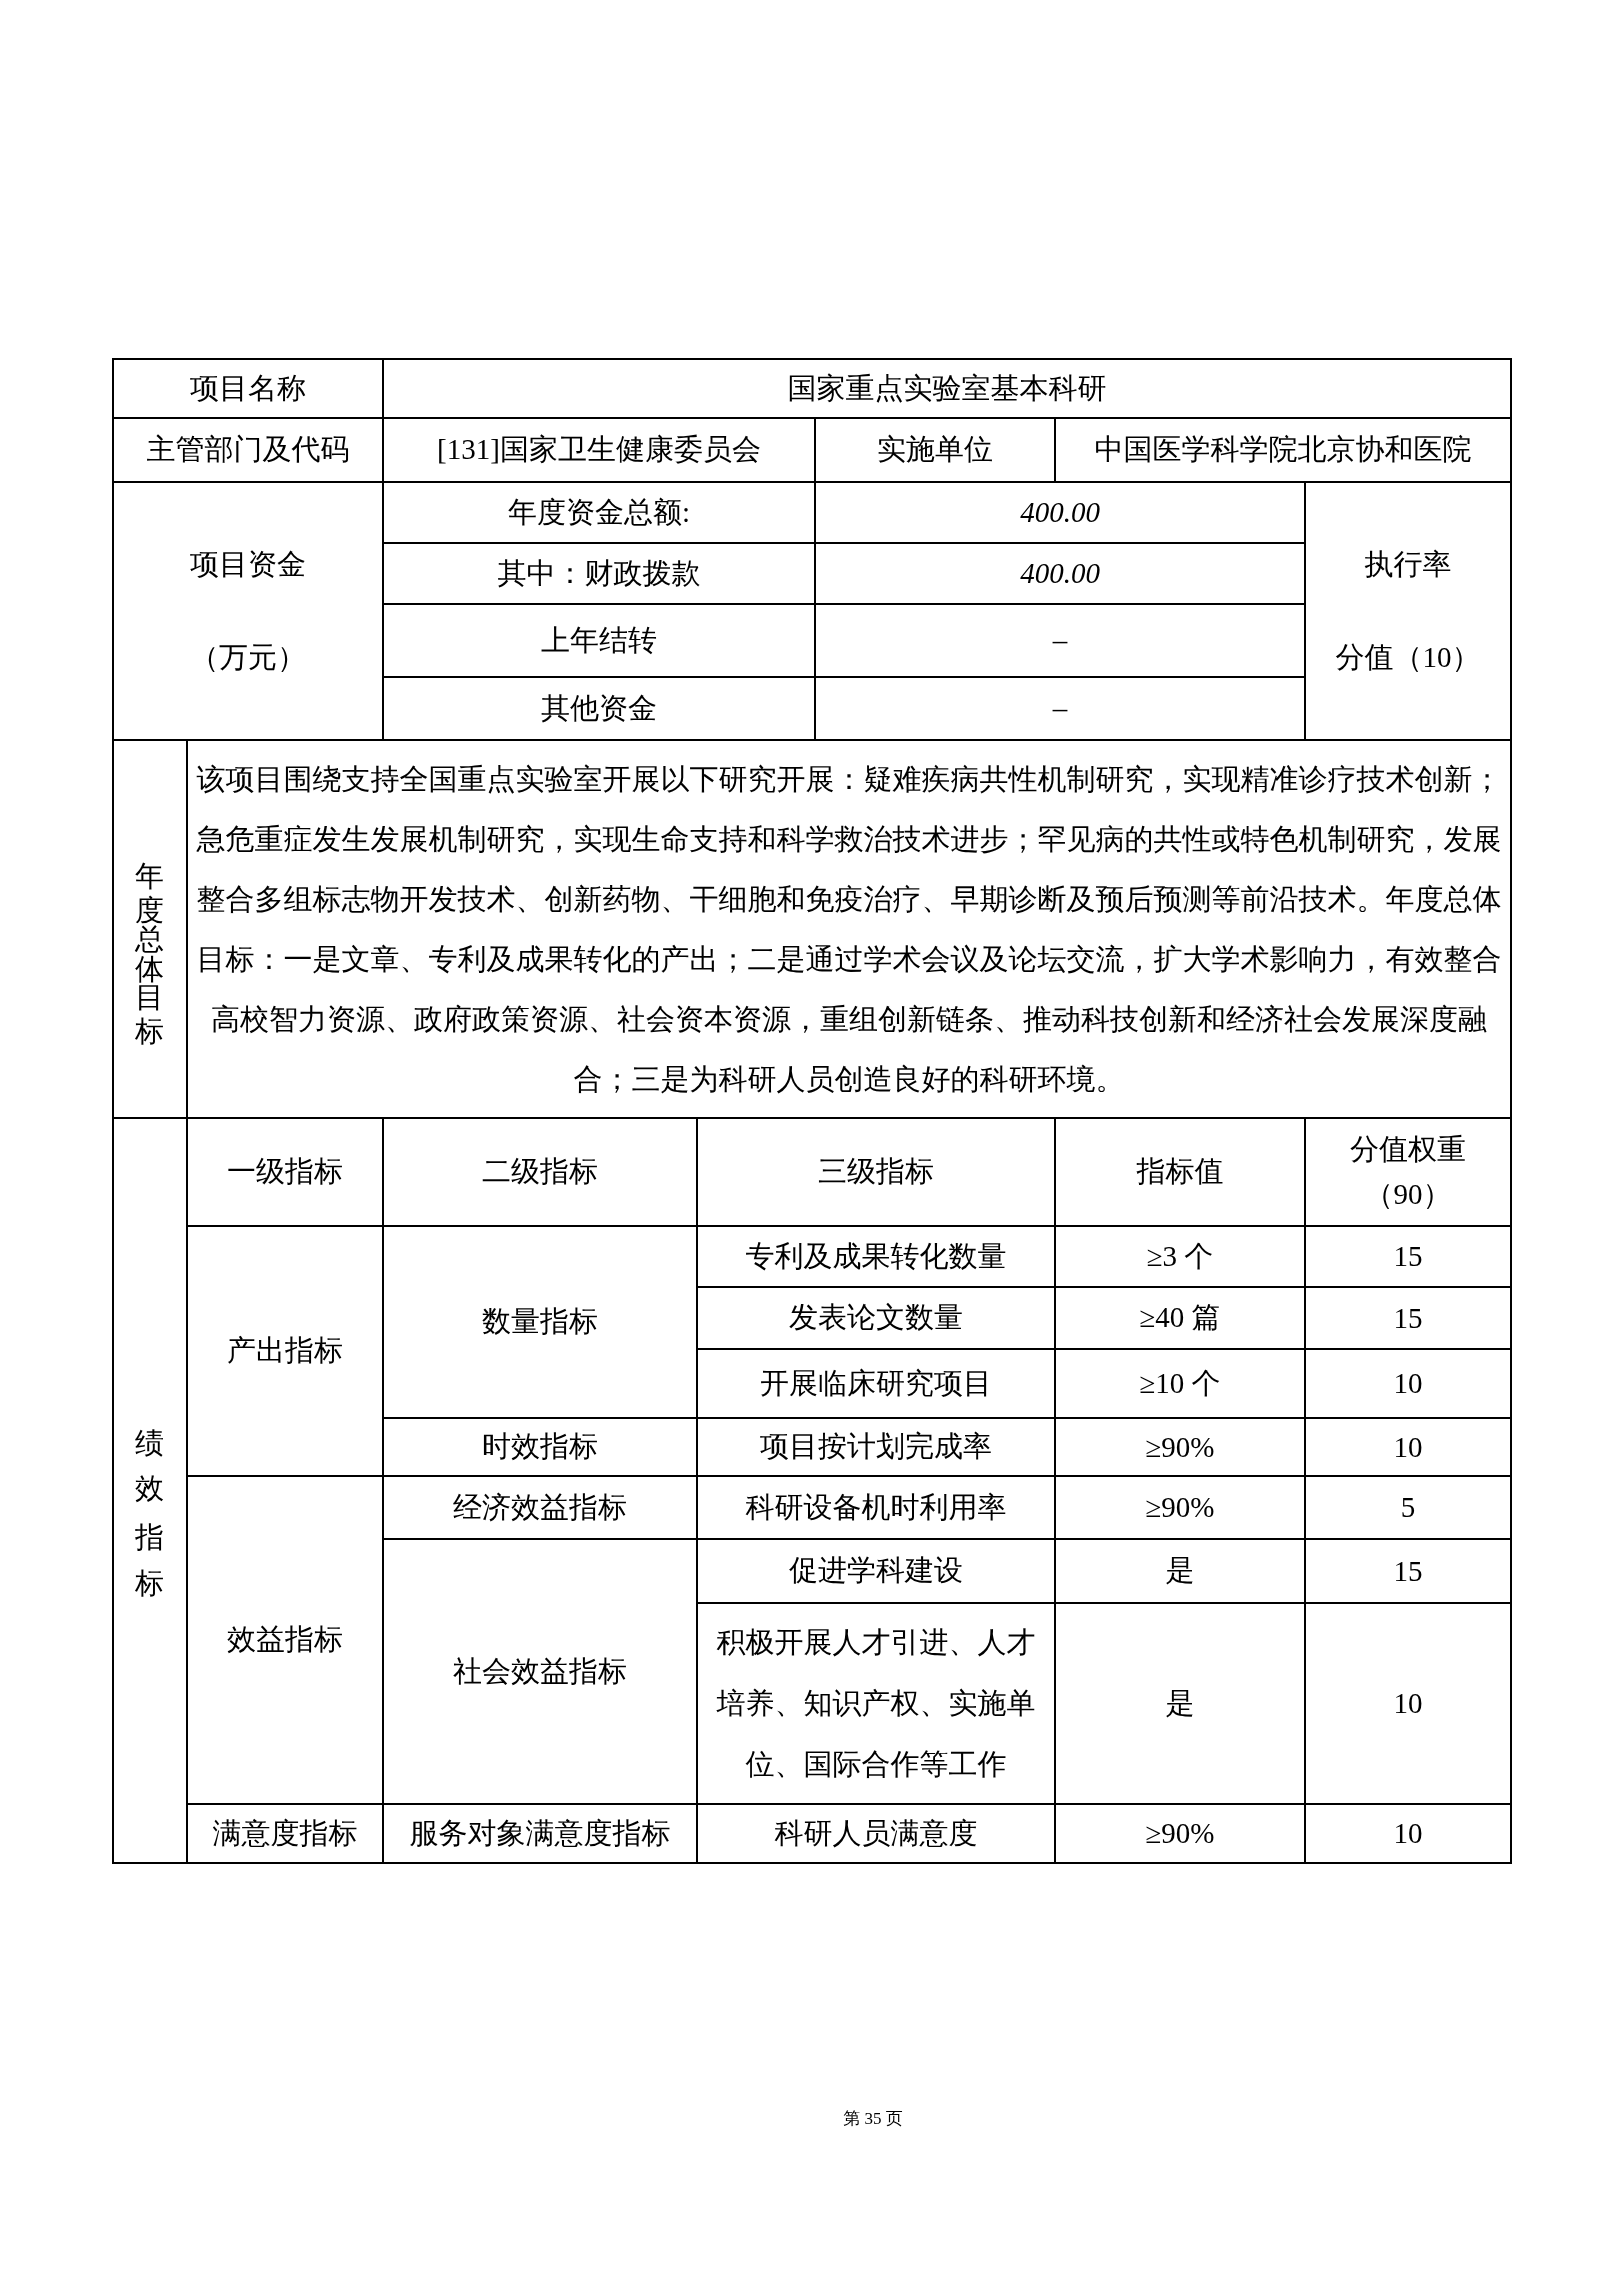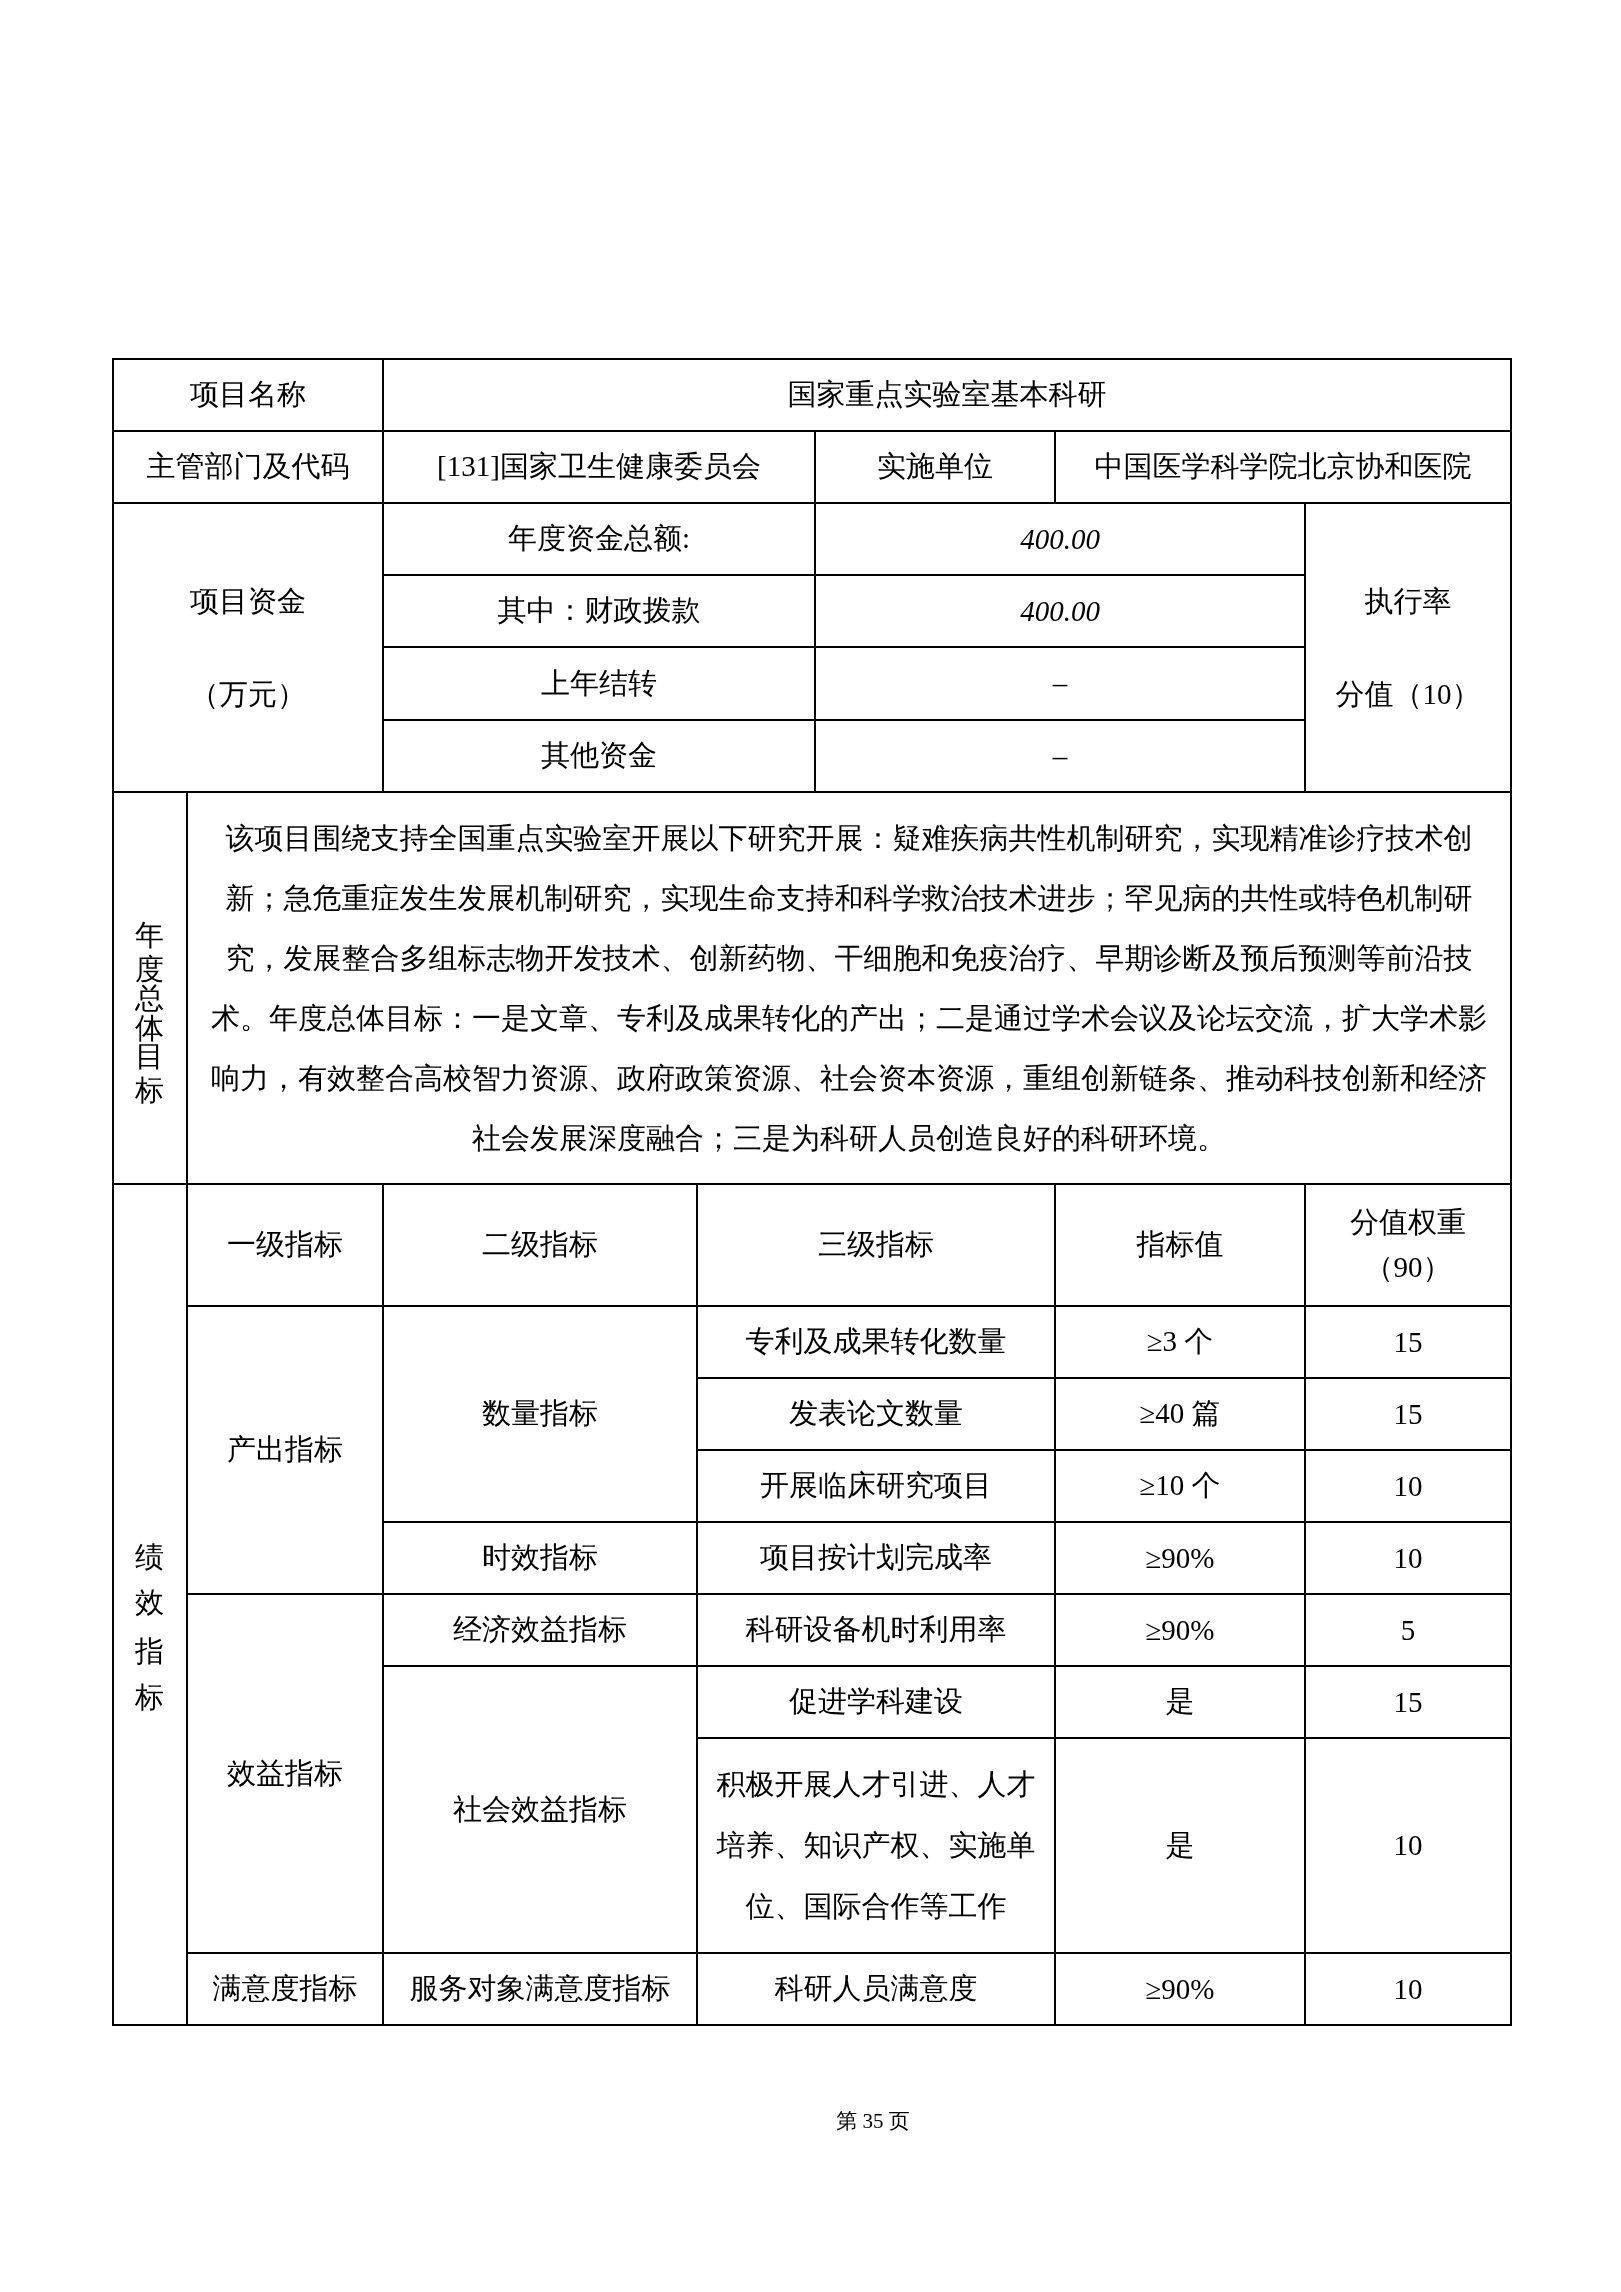--- a/index.html
+++ b/index.html
@@ -39,21 +39,21 @@
     border: 2.9px solid #000;
     font-size: 29px;
   }
   table.main td {
     border-left: 2px solid #000;
     border-right: 2px solid #000;
     border-top: 2.9px solid #000;
     border-bottom: 2.9px solid #000;
     vertical-align: middle;
     text-align: center;
-    padding: 15px;
+    padding: 8px;
     overflow: hidden;
   }
   td.lt { text-align: left; padding-left: 19.6px; }
   td.rt { text-align: right; padding-right: 23.5px; font-style: italic; }
   
   .vside {
     display: inline-block;
     writing-mode: vertical-rl;
     text-orientation: upright;
   }
@@ -75,21 +75,21 @@
     text-align: justify;
     padding: 9.8px 15.7px 9.8px 17.6px;
     line-height: 61px;
   }
   .footer {
     position: absolute;
     top: 2107px; left: 0;
     width: 100%;
     text-align: center;
     text-indent: 125px;
-    font-size: 21px;
+    font-size: 17px;
   }
 </style>
 </head>
 <body>
 
 <div class="page">
 
 
   <table class="main">
     <colgroup>

